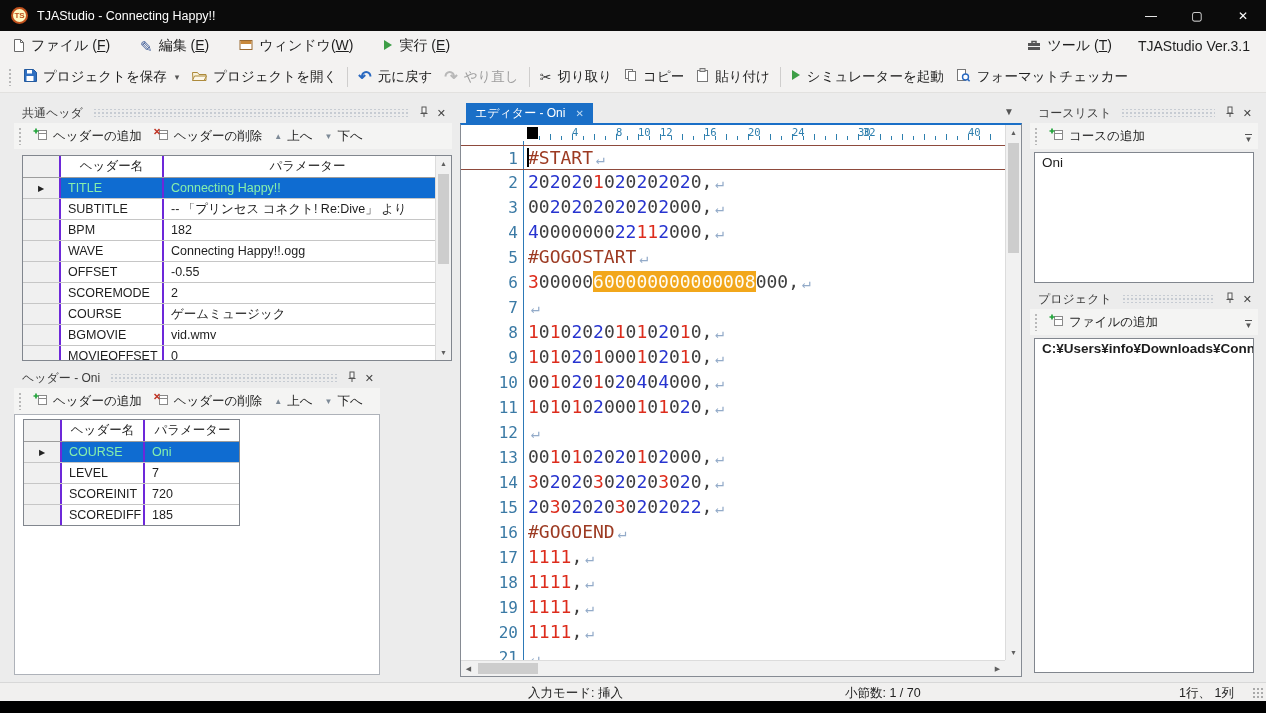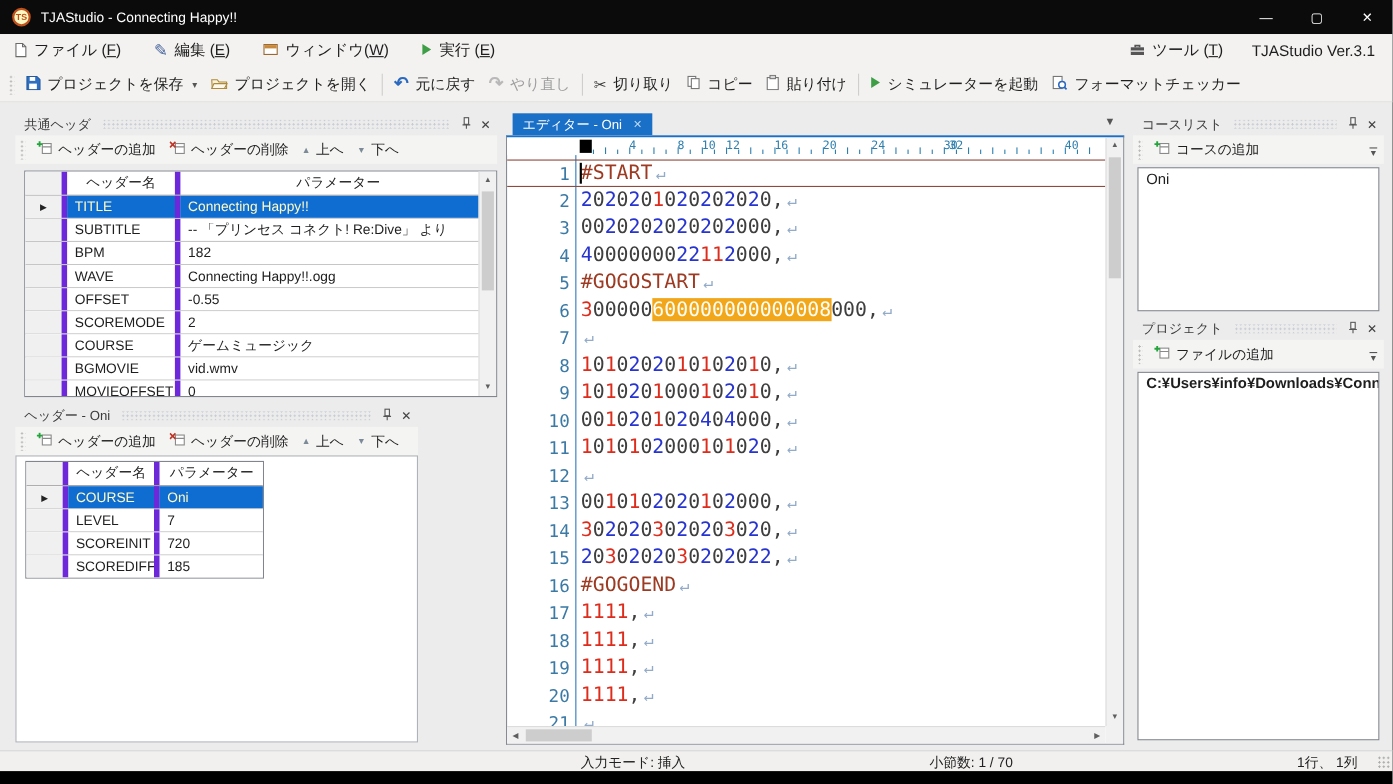--- a/index.html
+++ b/index.html
@@ -42,28 +42,28 @@
   .pin-x{display:flex;align-items:center;gap:8px;color:#444;}
   .xicon{font-size:11px;color:#444;}
   .ovf{position:absolute;right:3px;bottom:2px;width:13px;height:16px;display:flex;flex-direction:column;align-items:center;justify-content:center;}
   .ovf .bar{width:7px;border-top:1px solid #555;margin-bottom:1px;}
   .ovf .car{font-size:8px;color:#555;line-height:1;}
 
   
   .gridtable{position:absolute;background:#fff;border:1px solid #81868e;overflow:hidden;font-size:12.5px;}
   .trow{display:flex;height:21px;border-bottom:1px solid #c6c6c6;background:#fff;}
   .trow.thead{height:22px;border-bottom:1px solid #9d9d9d;}
-  .cell{border-right:5px solid #6d28d9;display:flex;align-items:center;padding:0 7px;overflow:hidden;white-space:nowrap;}
+  .cell{border-right:2px solid #6d28d9;display:flex;align-items:center;padding:0 7px;overflow:hidden;white-space:nowrap;}
   .cell.rowhdr{width:38px;background:#f0f0f0;justify-content:center;padding:0;flex:none;}
   .t1 .cell.name{width:103px;flex:none;}
   .t1 .cell.param{flex:1;border-right:none;}
   .t2 .cell.name{width:83px;flex:none;}
   .t2 .cell.param{width:95px;flex:none;border-right:none;}
   .thead .cell{justify-content:center;color:#222;}
-  .trow.sel .cell.name,.trow.sel .cell.param{background:var(--selection,#0f6cd1);color:#fef9c3;}
+  .trow.sel .cell.name,.trow.sel .cell.param{background:var(--selection,#0f6cd1);color:#86efac;}
   .selarrow{font-size:8px;color:#222;}
 
   .panel-body-white{position:absolute;background:#fff;border:1px solid #aeb2b9;}
   .scrollcol{position:absolute;top:0;bottom:0;right:0;width:16px;background:#f1f1f1;border-left:1px solid #dcdcdc;}
   .sc-arrow{position:absolute;left:0;width:15px;height:15px;display:flex;align-items:center;justify-content:center;font-size:7px;color:#5f5f5f;}
   .sc-thumb{position:absolute;left:2px;right:2px;background:#cdcdcd;}
 
   
   .editor{position:absolute;left:460px;top:103px;width:562px;height:574px;}
   .tabstrip{position:absolute;left:0;top:0;right:0;height:20px;}

